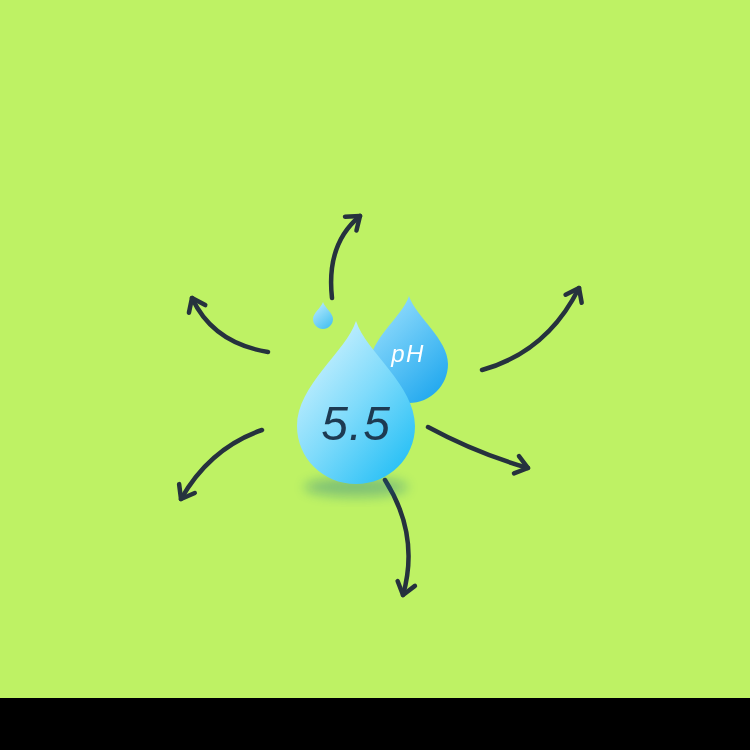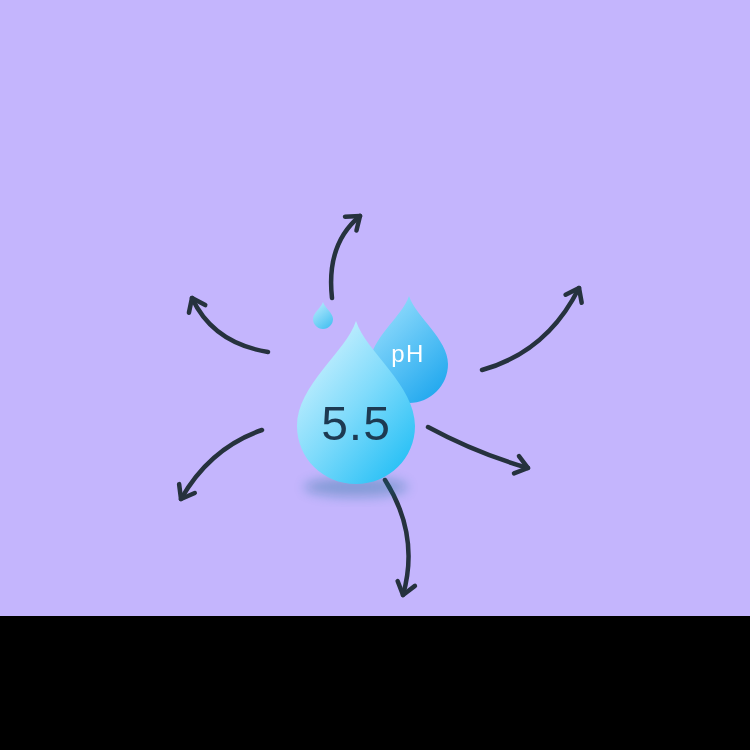--- a/index.html
+++ b/index.html
@@ -7,22 +7,23 @@
     padding: 0;
     width: 750px;
     height: 750px;
     background: #000000;
     overflow: hidden;
     font-family: "Liberation Sans", sans-serif;
   }
   .canvas {
     position: relative;
     width: 750px;
-    height: 616px;
-    background: #c4b5fd;
+    height: 698px;
+    background: #bef264;
+    font-style: italic;
   }
   svg { display: block; }
   .value-text {
     font-family: "Liberation Sans", sans-serif;
     font-size: 48px;
     font-weight: 500;
     letter-spacing: 1px;
   }
   .ph-text {
     font-family: "Liberation Sans", sans-serif;

